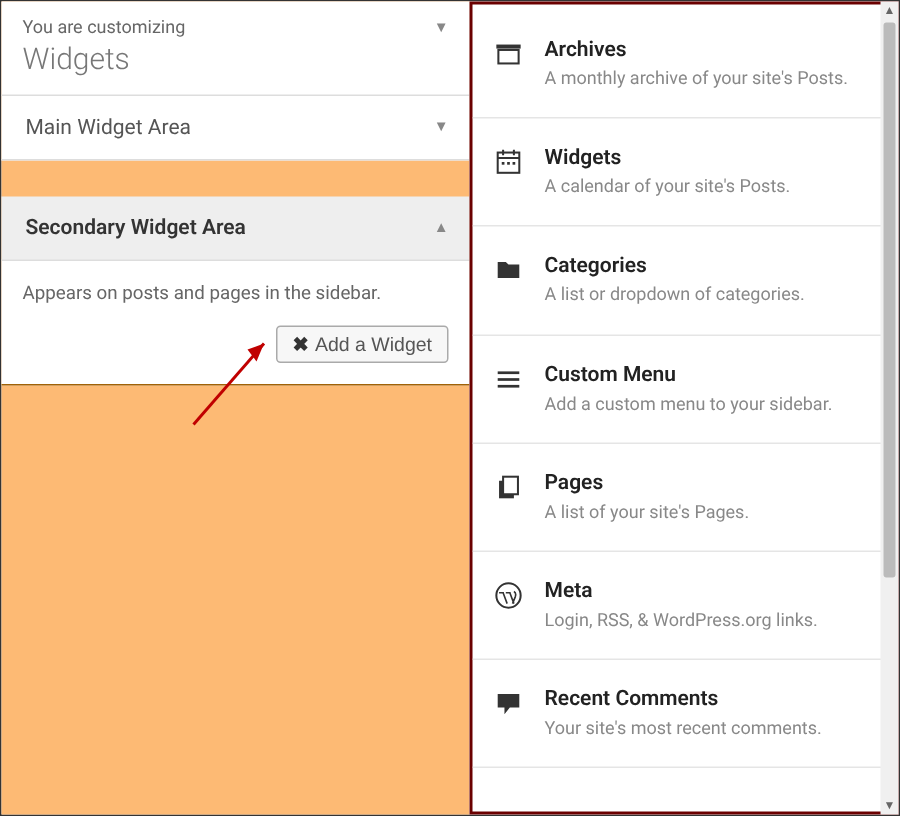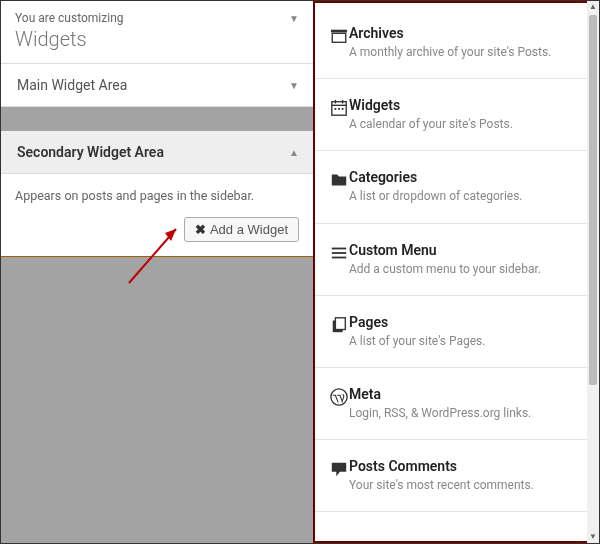--- a/index.html
+++ b/index.html
@@ -14,21 +14,21 @@
     .outer {
       width: 600px;
       height: 544px;
       position: relative;
       border: 1px solid #333;
     }
     .left-panel {
       width: 312px;
       height: 542px;
       float: left;
-      background: #a3a3a3;
+      background: #fdba74;
       position: relative;
     }
     .customizing-header {
       background: #fff;
       padding: 10px 14px 12px 14px;
       border-bottom: 1px solid #ddd;
       position: relative;
     }
     .customizing-small {
       font-size: 12px;
@@ -139,20 +139,21 @@
     .scrollbar .arrow.up { top: 0; }
     .scrollbar .arrow.down { bottom: 0; }
     .widget-list {
       padding: 0;
     }
     .widget-item {
       padding: 18px 14px 18px 14px;
       border-bottom: 1px solid #e5e5e5;
       display: flex;
       align-items: flex-start;
+      gap: 14px;
       cursor: pointer;
     }
     .widget-item:first-child { padding-top: 22px; }
     .widget-icon {
       width: 20px;
       height: 20px;
       flex-shrink: 0;
       color: #333;
       display: flex;
       align-items: center;
@@ -306,21 +307,21 @@
         </div>
       </div>
 
       <div class="widget-item">
         <div class="widget-icon">
           <svg class="icon" viewBox="0 0 20 20">
               <path d="M2 3 L18 3 L18 13 L11 13 L7 18 L7 13 L2 13 Z" fill="#333"></path>
             </svg>
         </div>
         <div class="widget-text">
-          <div class="widget-title">Posts Comments</div>
+          <div class="widget-title">Recent Comments</div>
           <div class="widget-desc">Your site's most recent comments.</div>
         </div>
       </div>
 
     </div>
   </div>
 
   <div class="scrollbar">
     <div class="arrow up">▲</div>
     <div class="thumb"></div>

